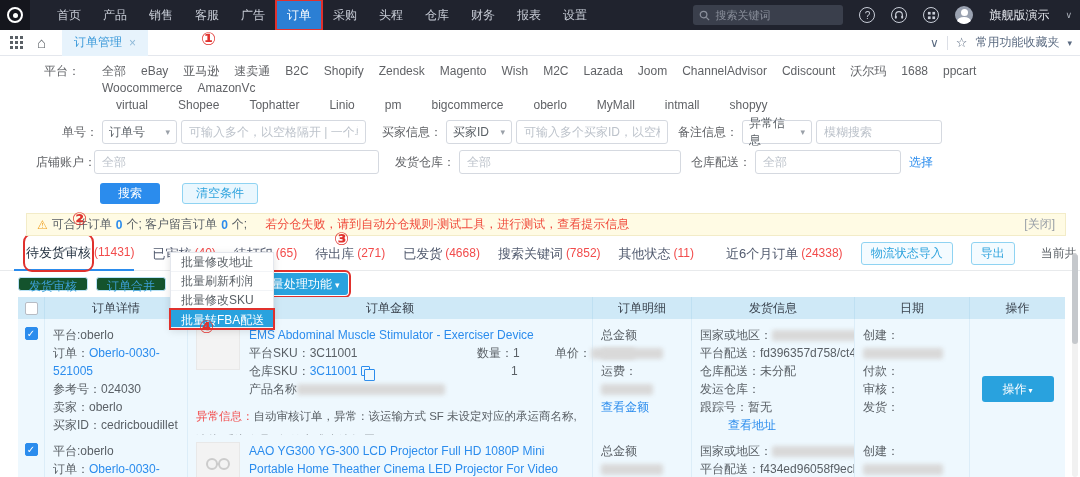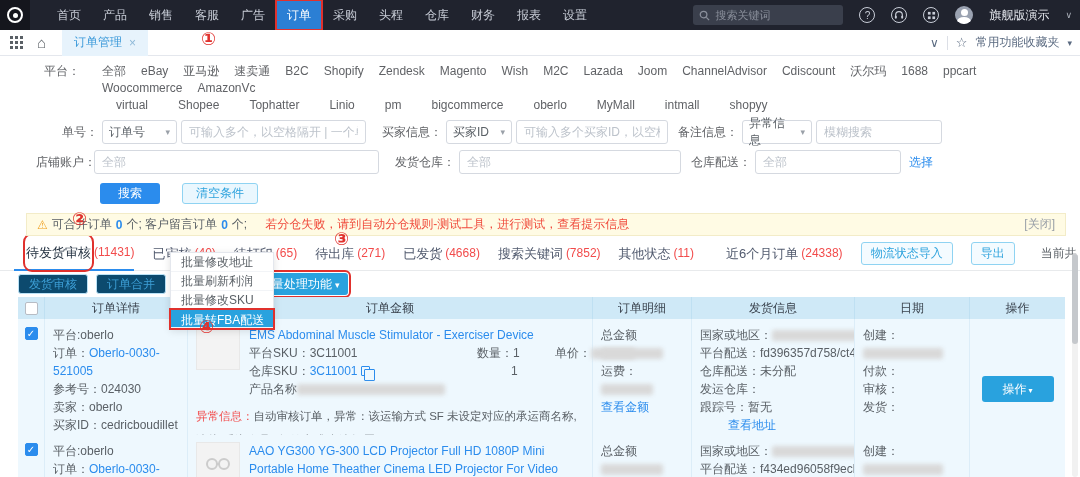--- a/index.html
+++ b/index.html
@@ -64,21 +64,21 @@
   .stab{display:flex;align-items:center;gap:3px;font-size:13px;color:#515a6e;cursor:pointer;height:35px;line-height:33px;white-space:nowrap;}
   .stab .cnt{color:#f24b4b;font-size:12px;}
   .stab.active{border-bottom:2px solid #2b8ced;}
   .stab.active .tl{color:#1f2d3d;font-weight:normal;outline:2px solid #e0312d;outline-offset:1px;border-radius:6px;margin-left:12px;}
   .sbtn{height:23px;padding:0 9px;background:#f4fbff;border:1px solid #8fd3f2;color:#2fa3dd;border-radius:3px;font-size:12px;cursor:pointer;white-space:nowrap;}
   .sum{white-space:nowrap;color:#5a6066;}
   .sum b{color:#f24b4b;}
 
   
   .actionrow{height:26px;display:flex;align-items:center;gap:8px;padding-left:18px;background:#fff;}
-  .abtn{height:20px;padding:0 10px;background:#0c4a6e;border:1px solid #b9e2f7;color:#3d9fd6;border-radius:3px;font-size:12px;cursor:pointer;}
+  .abtn{height:14px;padding:0 10px;background:#14532d;border:1px solid #b9e2f7;color:#3d9fd6;border-radius:3px;font-size:12px;cursor:pointer;}
   .abtn-solid{height:22px;padding:0 8px;background:#29a2de;border:none;color:#fff;border-radius:3px;font-size:12px;cursor:pointer;outline:2px solid #e0312d;outline-offset:1px;}
   .abtn-solid .cr{font-size:9px;margin-left:3px;}
 
   
   .tbl{margin-left:18px;width:1047px;}
   .thead,.trow{display:grid;grid-template-columns:27px 143px 405px 99px 163px 115px 95px;}
   .thead>div{background:#cfe9f7;height:22px;line-height:22px;text-align:center;color:#39424d;border-right:1px solid #bfe0f2;font-size:12px;}
   .trow>div{background:#eef8fe;border-right:1px solid #dcedf8;border-bottom:1px solid #dcedf8;padding:7px 8px;line-height:18px;font-size:12px;color:#5a6066;}
   .trow .cbcell,.thead .cbcell{padding:0;display:flex;justify-content:center;}
   .trow .cbcell{padding-top:8px;}

